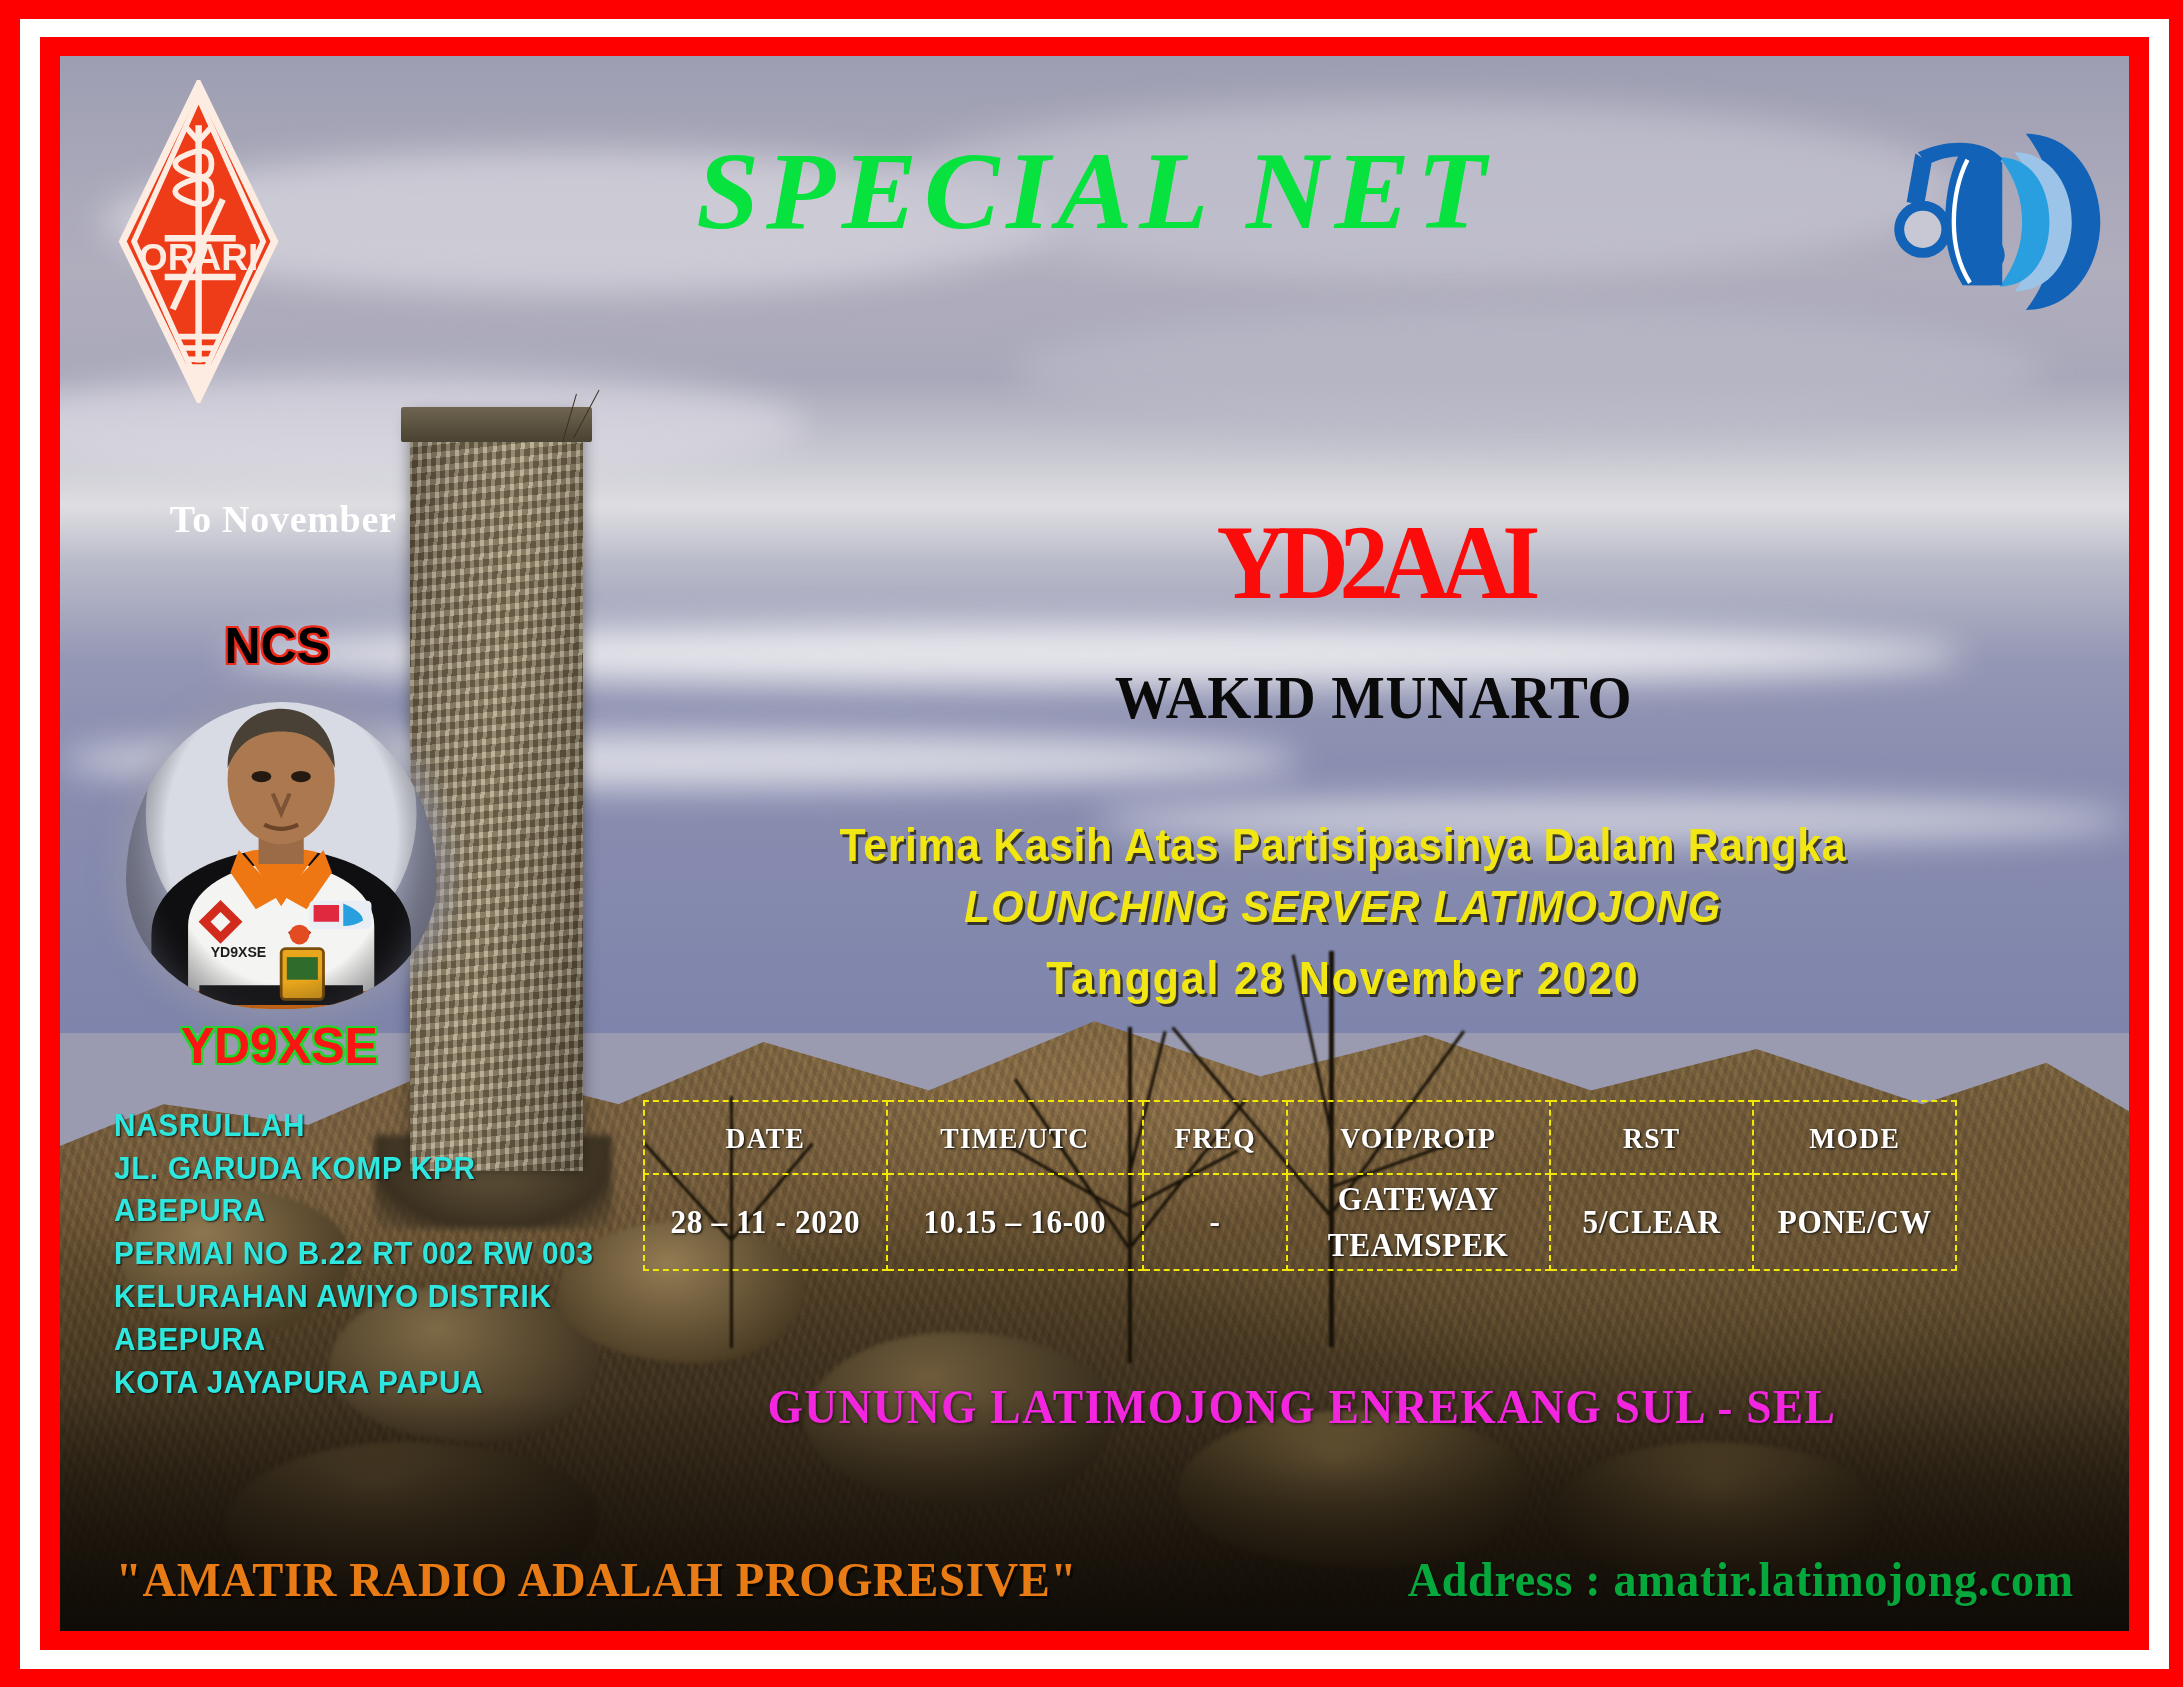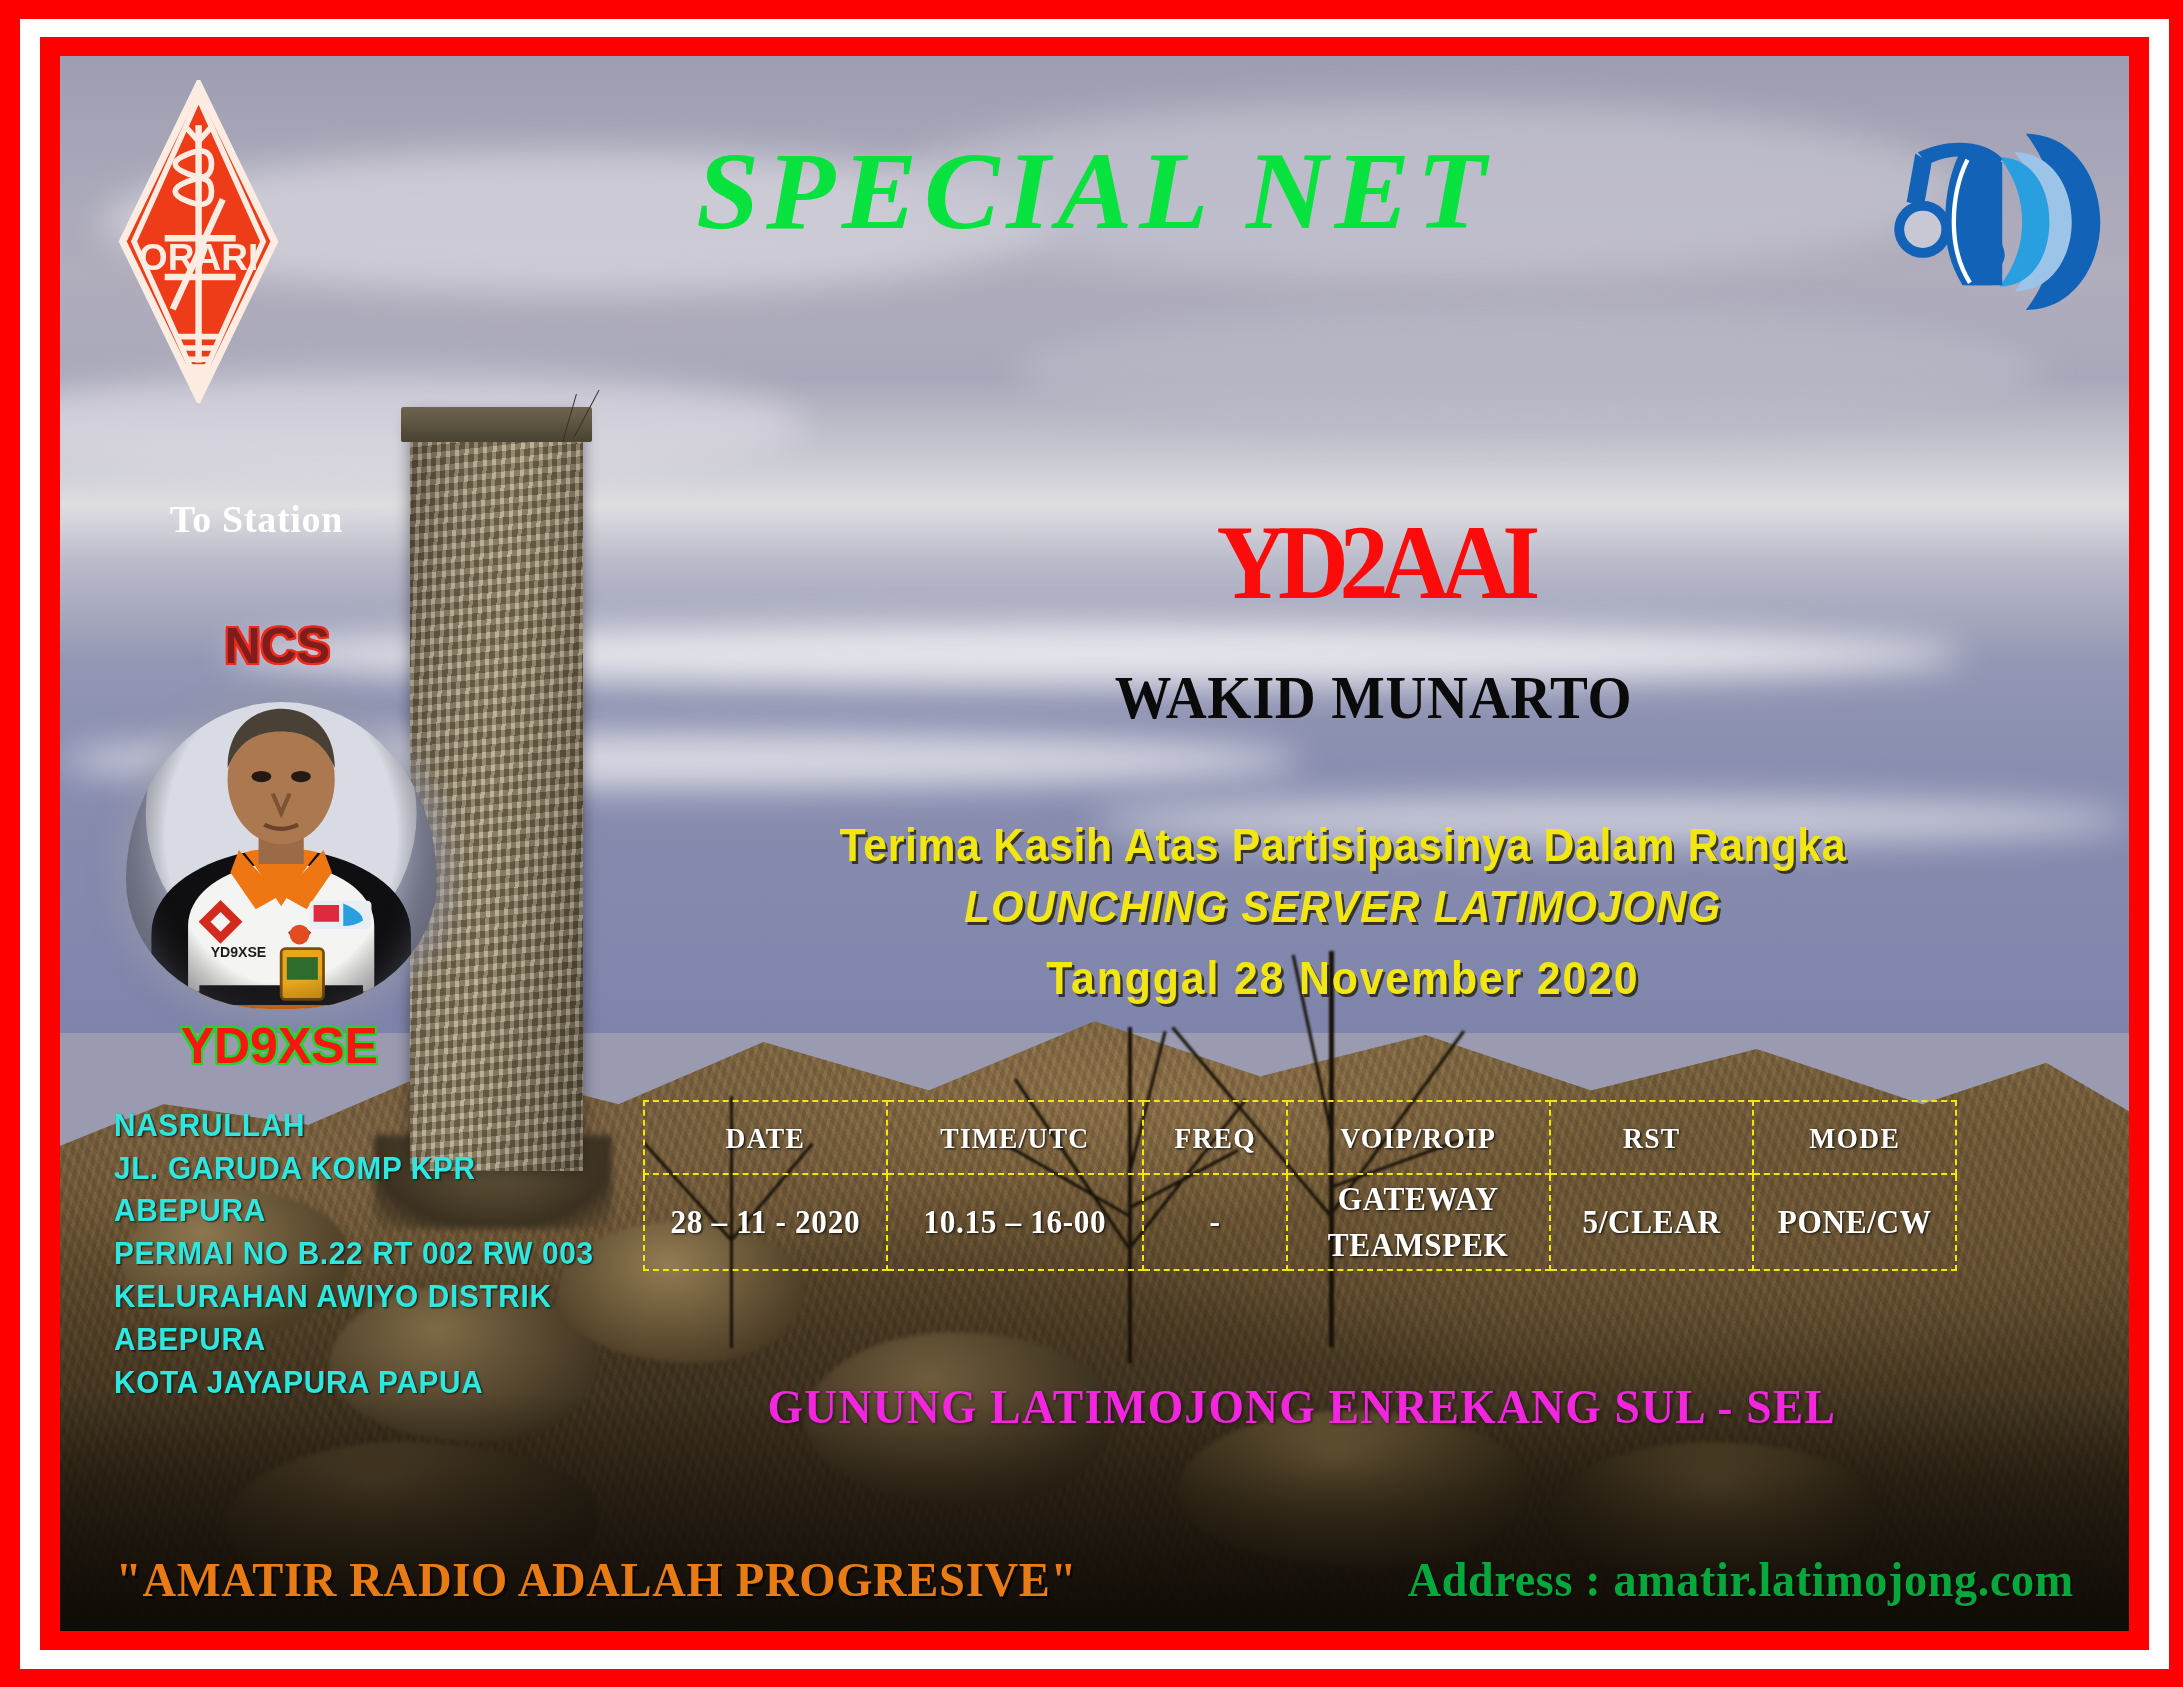--- a/index.html
+++ b/index.html
@@ -163,21 +163,21 @@
     transform:scaleX(.93);
   }
   #thanks1{left:26%;right:2%;top:48.4%;text-align:center;font-size:46px;letter-spacing:0.7px;}
   #thanks2{left:26%;right:2%;top:52.4%;text-align:center;font-size:45px;font-style:italic;letter-spacing:1.3px;}
   #thanks3{left:26%;right:2%;top:56.8%;text-align:center;font-size:46px;letter-spacing:2px;}
 
   
   #ncs-label{
     left:4.0%;top:35.6%;width:13%;text-align:center;
     font-family:"Liberation Sans",sans-serif;font-weight:bold;
-    font-size:50px;color:#7f1d1d;
+    font-size:50px;color:#000000;
     text-shadow:-2px 0 #ee2b1a,2px 0 #ee2b1a,0 -2px #ee2b1a,0 2px #ee2b1a,
                  -2px -2px #ee2b1a,2px 2px #ee2b1a,-2px 2px #ee2b1a,2px -2px #ee2b1a;
   }
   #ncs-photo{
     left:3.2%;top:41.0%;width:15%;height:19.5%;
     border-radius:50% 50% 46% 46%/58% 58% 42% 42%;
     overflow:hidden;
     box-shadow:0 0 22.5px 14.6px rgba(150,152,170,.55);
   }
   #ncs-call{
@@ -337,21 +337,21 @@
         <path d="M40,48 C90,24 150,28 176,58 L168,74 C142,50 94,48 56,68 Z" fill="#1263b8"></path>
         <path d="M36,50 L62,66 L50,134 L22,128 Z" fill="#1263b8"></path>
         <circle cx="48" cy="172" r="46" fill="#1263b8"></circle>
         <circle cx="48" cy="172" r="30" fill="#c8c8d4"></circle>
         <path d="M120,60 C104,92 98,126 98,160 C98,196 106,230 124,258" fill="none" stroke="#ffffff" stroke-width="7"></path>
       </svg>
     </div>
 
     <div id="title-special-net" class="abs">SPECIAL NET</div>
 
-    <div id="to-station" class="abs">To Station</div>
+    <div id="to-station" class="abs">To November</div>
 
     <div id="callsign" class="abs">YD2AAI</div>
 
     <div id="opname" class="abs">WAKID MUNARTO</div>
 
     <div id="thanks1" class="abs ythanks">Terima Kasih Atas Partisipasinya Dalam Rangka</div>
     <div id="thanks2" class="abs ythanks">LOUNCHING SERVER LATIMOJONG</div>
     <div id="thanks3" class="abs ythanks">Tanggal  28  November  2020</div>
 
     <div id="ncs-label" class="abs">NCS</div>

